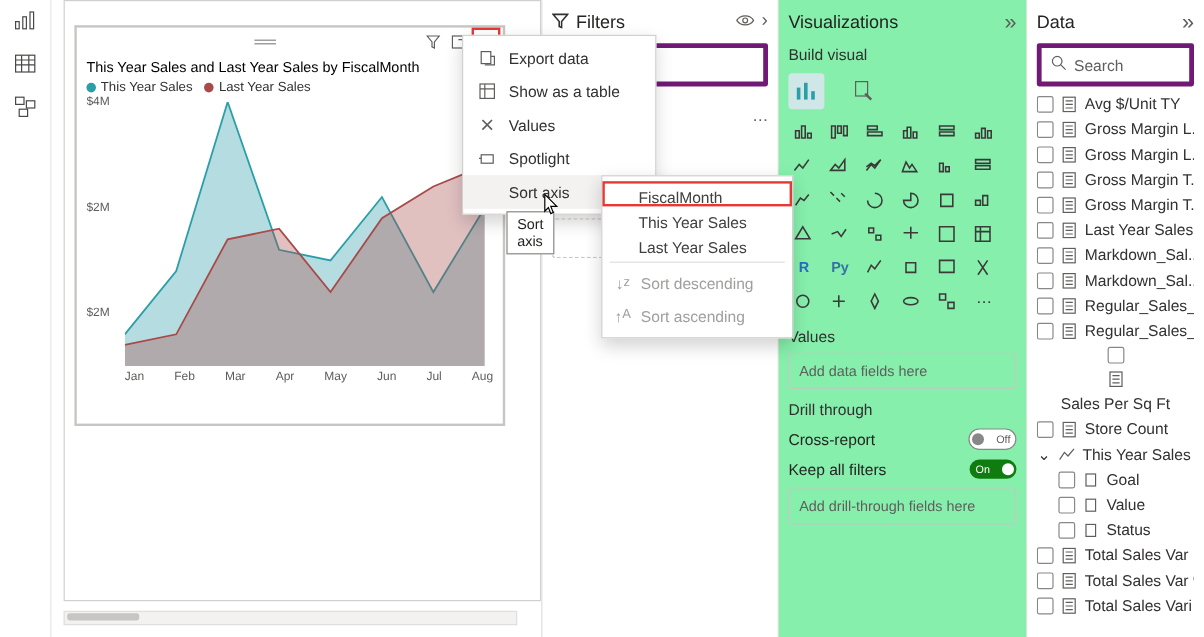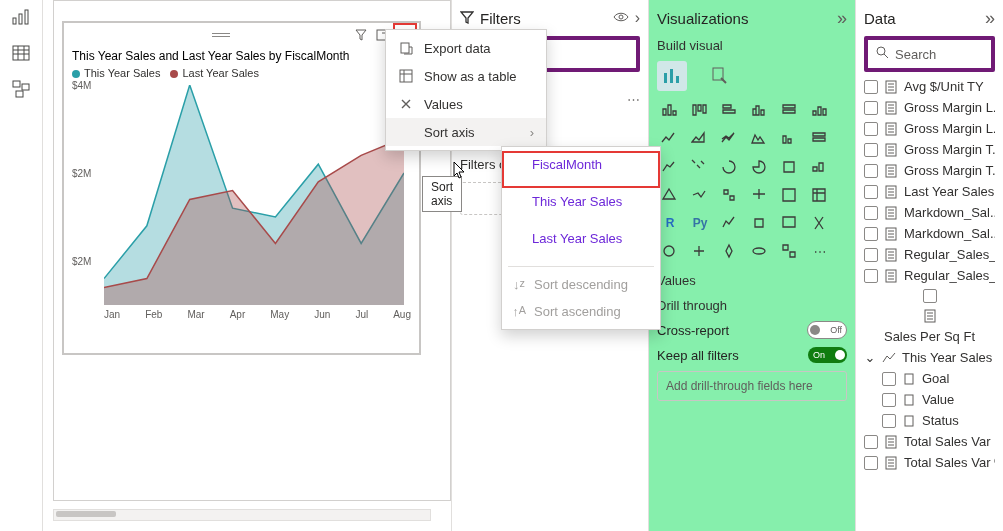--- a/index.html
+++ b/index.html
@@ -41,21 +41,21 @@
   
   .ctx-menu{position:absolute;z-index:30;background:#fff;border:1px solid #d2d0ce;box-shadow:0 6px 14px rgba(0,0,0,.18);padding:4px 0;}
   .ctx-menu.main{left:331px;top:28px;width:160px;}
   .ctx-item{display:flex;align-items:center;gap:10px;padding:6px 12px;color:#323130;font-size:13px;}
   .ctx-item .ic{width:16px;height:16px;display:flex;align-items:center;justify-content:center;color:#605e5c;flex-shrink:0;}
   .ctx-item.hover{background:#f3f2f1;}
   .ctx-item .chev{margin-left:auto;color:#8a8886;}
   .tooltip{position:absolute;left:368px;top:175px;background:#fff;border:1px solid #8a8886;padding:3px 8px;font-size:12px;z-index:40;}
   .cursor{position:absolute;left:398px;top:160px;z-index:41;}
   .sub-menu{left:501px;top:146px;width:158px;z-index:35;}
-  .sub-item{padding:6px 14px 16px 30px;font-size:13px;color:#6d28d9;}
+  .sub-item{padding:6px 14px 0 30px;font-size:13px;color:#404040;}
   .sub-item.highlight{outline:2px solid #e53935;outline-offset:-2px;background:#fff;}
   .sub-sep{height:1px;background:#e1dfdd;margin:4px 6px;}
   .sub-sort{display:flex;align-items:center;gap:8px;padding:6px 10px;color:#a19f9d;font-size:13px;}
   .sub-sort .ic{width:14px;display:flex;justify-content:center;}
   
   .filters{flex:0 0 180px;border-left:1px solid var(--border);background:#fff;padding:0 8px;position:relative;}
   .pane-head{display:flex;align-items:center;gap:6px;height:36px;font-size:14px;text-align:right;}
   .pane-head .sp{flex:1;}
   .searchbox{display:flex;align-items:center;border:4px solid #701a75;height:28px;border-radius:2px;padding:0 8px;color:#605e5c;gap:6px;}
   .f-section{margin-top:20px;font-size:13px;color:#323130;display:flex;align-items:center;justify-content:space-between;}
@@ -195,20 +195,29 @@
             <span>Show as a table</span>
           </div>
         <div class="ctx-item">
             <span class="ic">
               <svg width="12" height="12">
                 <path d="M2 2l8 8M10 2l-8 8" stroke="#605e5c" stroke-width="1.4"></path>
               </svg>
             </span>
             <span>Values</span>
           </div>
+        <div class="ctx-item">
+            <span class="ic">
+              <svg width="14" height="12">
+                <rect x="2" y="3" width="10" height="7" fill="none" stroke="#605e5c"></rect>
+                <line x1="0" y1="6" x2="2" y2="6" stroke="#605e5c"></line>
+              </svg>
+            </span>
+            <span>Spotlight</span>
+          </div>
         <div class="ctx-item hover">
             <span class="ic"></span>
             <span>Sort axis</span>
             <span class="chev">›</span>
           </div>
       </div>
 
       <div class="tooltip">Sort axis</div>
       <div class="cursor"><svg width="16" height="20">
             <path d="M2 1l0 14 3-3 2 5 2-1-2-5 5 0z" fill="#fff" stroke="#000"></path>
@@ -445,20 +454,21 @@
           </svg>
         </div>
         <div class="viz-cell">
           <svg width="18" height="16">
             <path d="M2 2h5v5h-5zM9 9h5v5h-5z" fill="none" stroke="#3b3a39" stroke-width="1.3"></path>
           </svg>
         </div>
         <div class="viz-cell">⋯</div>
       </div>
     <div class="viz-label">Values</div>
+    <div class="viz-well">Add data fields here</div>
     <div class="viz-label">Drill through</div>
     <div class="drill-row">
         <span>Cross-report</span>
         <span class="toggle off">Off</span>
       </div>
     <div class="drill-row">
         <span>Keep all filters</span>
         <span class="toggle on">On</span>
       </div>
     <div class="viz-well">Add drill-through fields here</div>
@@ -603,20 +613,32 @@
           <span class="fi">
             <svg width="12" height="14">
               <rect x="1" y="1" width="10" height="12" fill="none" stroke="#605e5c"></rect>
               <line x1="3" y1="4" x2="9" y2="4" stroke="#605e5c"></line>
               <line x1="3" y1="7" x2="9" y2="7" stroke="#605e5c"></line>
               <line x1="3" y1="10" x2="9" y2="10" stroke="#605e5c"></line>
             </svg>
           </span>
           <span>Sales Per Sq Ft</span>
         </div>
+        <div class="field-row" style="padding-left: 0px;">
+          <span class="cb"></span>
+          <span class="fi">
+            <svg width="12" height="14">
+              <rect x="1" y="1" width="10" height="12" fill="none" stroke="#605e5c"></rect>
+              <line x1="3" y1="4" x2="9" y2="4" stroke="#605e5c"></line>
+              <line x1="3" y1="7" x2="9" y2="7" stroke="#605e5c"></line>
+              <line x1="3" y1="10" x2="9" y2="10" stroke="#605e5c"></line>
+            </svg>
+          </span>
+          <span>Store Count</span>
+        </div>
         <div class="field-row">
           <span style="width:12px;text-align:center">⌄</span>
           <span class="fi">
             <svg width="14" height="12">
               <path d="M1 10l4-6 3 3 5-6" fill="none" stroke="#605e5c"></path>
             </svg>
           </span>
           <span>This Year Sales</span>
         </div>
         <div class="field-row" style="padding-left: 18px;">
@@ -663,16 +685,28 @@
           <span class="fi">
             <svg width="12" height="14">
               <rect x="1" y="1" width="10" height="12" fill="none" stroke="#605e5c"></rect>
               <line x1="3" y1="4" x2="9" y2="4" stroke="#605e5c"></line>
               <line x1="3" y1="7" x2="9" y2="7" stroke="#605e5c"></line>
               <line x1="3" y1="10" x2="9" y2="10" stroke="#605e5c"></line>
             </svg>
           </span>
           <span>Total Sales Var %</span>
         </div>
+        <div class="field-row" style="padding-left: 0px;">
+          <span class="cb"></span>
+          <span class="fi">
+            <svg width="12" height="14">
+              <rect x="1" y="1" width="10" height="12" fill="none" stroke="#605e5c"></rect>
+              <line x1="3" y1="4" x2="9" y2="4" stroke="#605e5c"></line>
+              <line x1="3" y1="7" x2="9" y2="7" stroke="#605e5c"></line>
+              <line x1="3" y1="10" x2="9" y2="10" stroke="#605e5c"></line>
+            </svg>
+          </span>
+          <span>Total Sales Vari</span>
+        </div>
       </div>
   </div>
 
 </div>
 
 </body></html>

